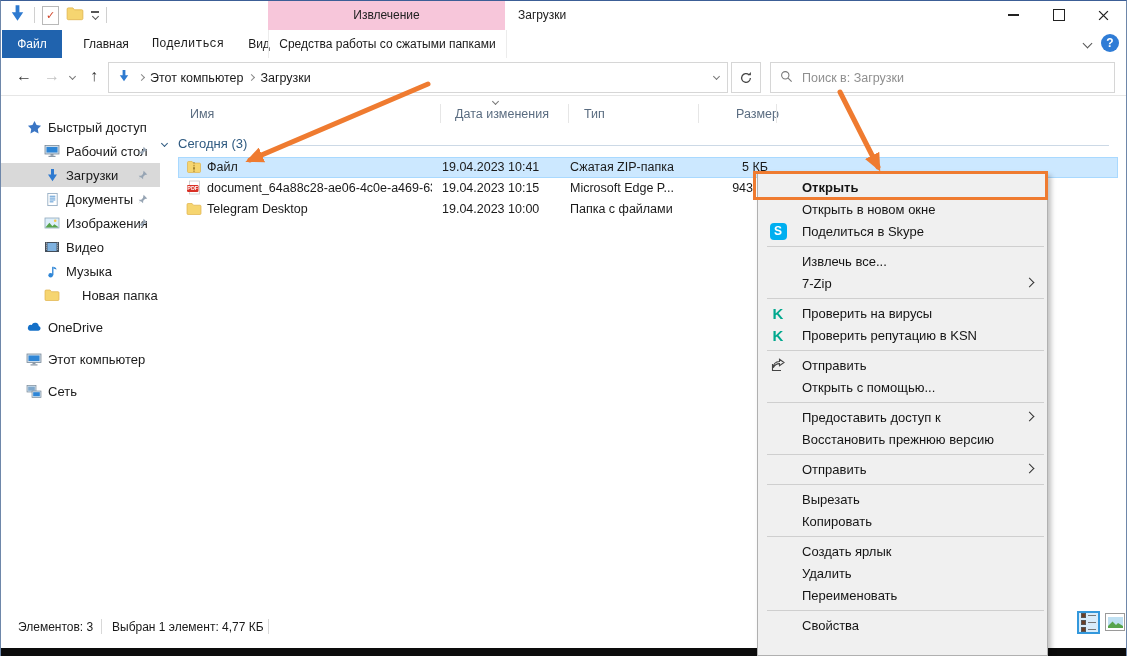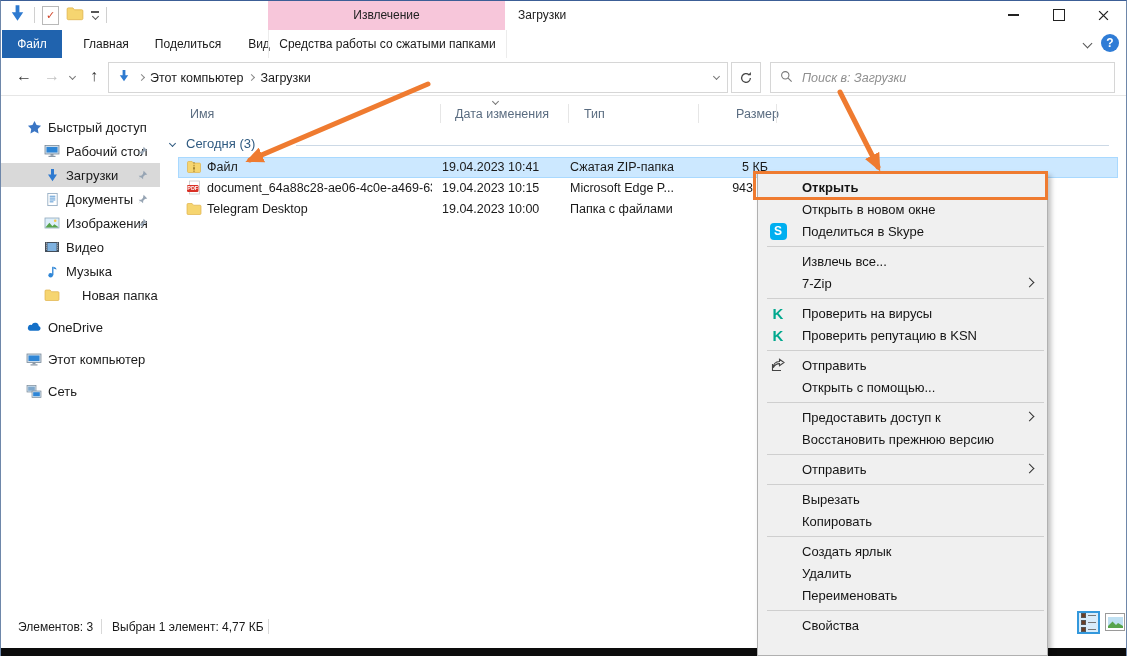--- a/index.html
+++ b/index.html
@@ -25,55 +25,55 @@
   .win-controls{position:absolute;right:1px;top:0;display:flex;}
   .ctrl{width:45px;height:30px;display:flex;align-items:center;justify-content:center;}
   .min-glyph{width:11px;height:1.5px;background:#222;}
   .max-glyph{width:10px;height:10px;border:1.2px solid #222;}
 
   
   .tabrow{position:absolute;left:0;top:30px;right:0;height:28px;background:#fff;border-bottom:1px solid #e4e4e4;font-size:12px;}
   .tab{position:absolute;top:0;height:28px;display:flex;align-items:center;justify-content:center;}
   .tab-file{left:2px;width:60px;background:#2063ae;color:#fff;}
   .tab-home{left:74px;width:64px;}
-  .tab-share{left:148px;width:80px;}
+  .tab-share{left:148px;width:80px;font-family:Liberation Mono, monospace;}
   .tab-view{left:238px;width:42px;}
   .ctx-tab{position:absolute;left:268px;top:0;width:237px;height:28px;display:flex;align-items:center;justify-content:center;
     border-left:1px solid #ececec;border-right:1px solid #ececec;font-size:12px;}
   .ribbon-collapse{position:absolute;right:36px;top:40px;}
   .help-btn{position:absolute;right:8px;top:34px;width:18px;height:18px;border-radius:50%;background:#2f7cd6;color:#fff;
     font-size:12px;font-weight:bold;display:flex;align-items:center;justify-content:center;}
 
   
   .navrow{position:absolute;left:0;top:58px;right:0;height:37px;background:#fff;border-bottom:1px solid #e6e6e6;}
   .nav-arrow{position:absolute;top:62px;height:28px;display:flex;align-items:center;justify-content:center;font-size:16px;}
   .addr-box{position:absolute;left:108px;top:62px;width:618px;height:29px;border:1px solid #d6d6d6;background:#fff;
     display:flex;align-items:center;font-size:12.5px;}
   .addr-box .crumb{padding:0 6px;}
   .addr-chev{position:absolute;right:8px;top:11px;}
   .refresh-btn{position:absolute;left:731px;top:62px;width:28px;height:29px;border:1px solid #d6d6d6;display:flex;align-items:center;justify-content:center;background:#fff;}
   .search-box{position:absolute;left:770px;top:62px;width:343px;height:29px;border:1px solid #d6d6d6;background:#fff;display:flex;align-items:center;}
-  .search-box input{border:none;outline:none;flex:1;font-size:12.5px;font-family:inherit;color:#701a75;background:transparent;font-style:italic;}
+  .search-box input{border:none;outline:none;flex:1;font-size:12.5px;font-family:inherit;color:#701a75;background:transparent;}
   .search-box input::placeholder{color:#8f8f8f;}
 
   
   .side-item{position:absolute;left:0;width:160px;height:24px;display:flex;align-items:center;font-size:13px;}
   .side-item .sicon{width:16px;height:16px;display:flex;align-items:center;justify-content:center;flex:none;}
   .side-item.root .sicon{margin-left:26px;}
   .side-item.child .sicon{margin-left:44px;}
   .side-item .slabel{margin-left:6px;white-space:nowrap;}
   .side-item.sel{background:#d9d9d9;}
   .side-item .pin{position:absolute;right:12px;top:6px;}
 
   
   .col-headers{position:absolute;left:160px;top:100px;right:2px;height:26px;font-size:12.5px;color:#5a6c80;}
   .col-h{position:absolute;top:7px;white-space:nowrap;}
   .col-sep{position:absolute;top:4px;width:1px;height:19px;background:#e6e6e6;}
   .sort-chev{position:absolute;left:333px;top:-1px;}
-  .group-row{position:absolute;left:160px;top:133px;right:10px;height:22px;font-size:13px;color:#2f5a80;}
+  .group-row{position:absolute;left:152px;top:133px;right:10px;height:22px;font-size:13px;color:#2f5a80;}
   .group-row .glabel{position:absolute;left:26px;top:3px;}
   .group-row .gchev{position:absolute;left:10px;top:8px;border-color:#2f5a80;}
   .group-row .gline{position:absolute;left:136px;right:8px;top:12px;height:1px;background:#ccd9e6;}
   .frow{position:absolute;left:178px;width:940px;height:21px;font-size:12.5px;}
   .frow.sel{background:#cce8ff;box-shadow:0 0 0 1px #a9d9ff inset;}
   .fcell{position:absolute;top:3px;white-space:nowrap;overflow:hidden;}
   .ficon{position:absolute;left:8px;top:2px;width:16px;height:16px;}
   .fname{left:29px;width:225px;}
   .fdate{left:264px;}
   .ftype{left:392px;width:170px;}

